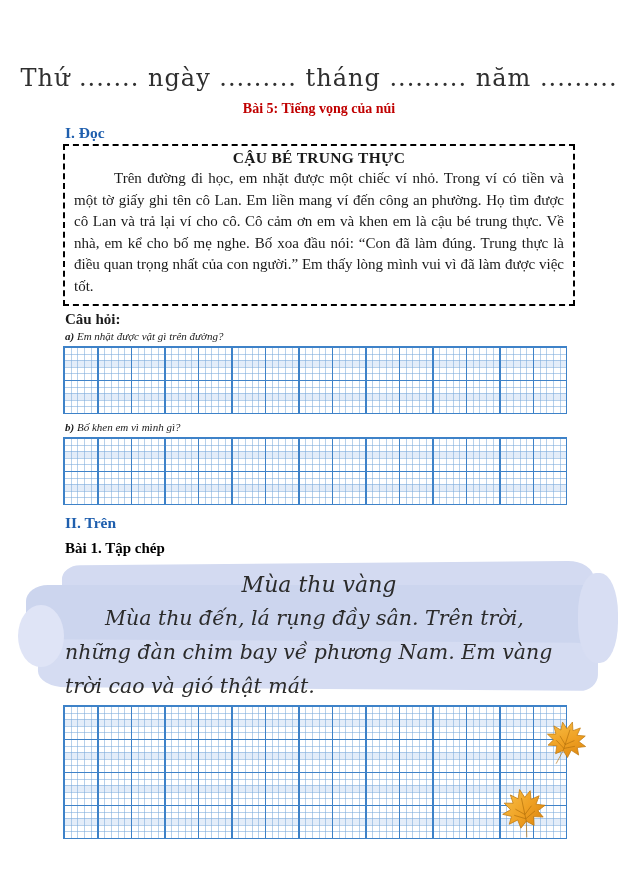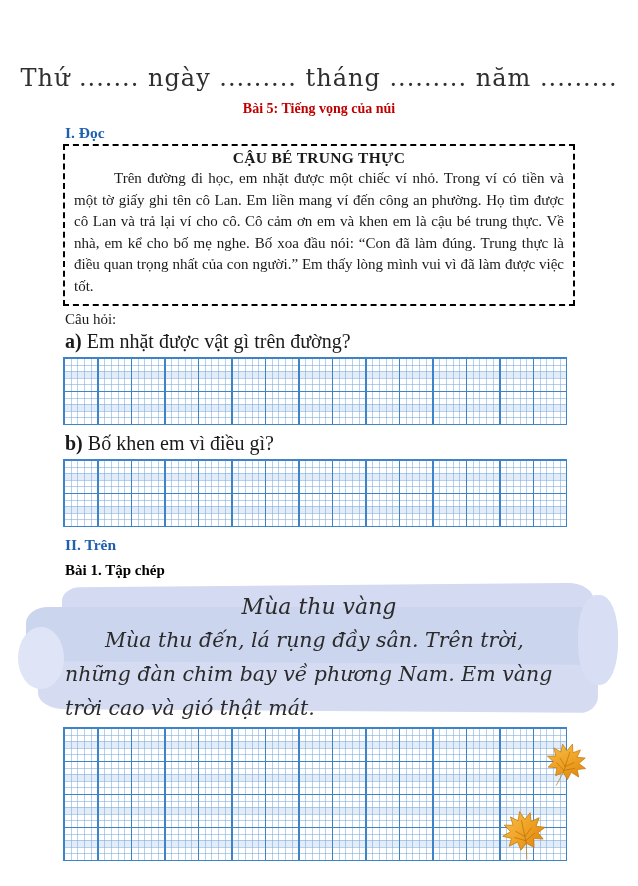--- a/index.html
+++ b/index.html
@@ -48,26 +48,27 @@
   }
   .box-passage{
     margin-top:1px;
     font-size:15px;
     line-height:21.6px;
     text-align:justify;
     text-indent:40px;
   }
   .questions-label{
     margin:5px 0 2px 65px;
-    font-weight:normal;
+    font-weight:bold;
     font-size:15px;
   }
   .question{
     margin:0 0 4px 65px;
-    font-size:20px;
+    font-size:11px;
+    font-style:italic;
   }
   .question b{font-weight:bold;}
   
   .ruled-grid{
     position:relative;
     margin-left:63px;
     width:502px;
     border:1.4px solid #3e82c8;
     background-color:transparent;
     background-image:
@@ -136,21 +137,21 @@
     <div class="box-title">CẬU BÉ TRUNG THỰC</div>
     <div class="box-passage">Trên đường đi học, em nhặt được một chiếc ví nhỏ. Trong ví có tiền và một tờ giấy ghi tên cô Lan. Em liền mang ví đến công an phường. Họ tìm được cô Lan và trả lại ví cho cô. Cô cảm ơn em và khen em là cậu bé trung thực. Về nhà, em kể cho bố mẹ nghe. Bố xoa đầu nói: “Con đã làm đúng. Trung thực là điều quan trọng nhất của con người.” Em thấy lòng mình vui vì đã làm được việc tốt.</div>
   </div>
 
   <div class="questions-label">Câu hỏi:</div>
 
   <div class="question"><b>a)</b><span> Em nhặt được vật gì trên đường?</span></div>
 
   <div class="ruled-grid grid-answer"></div>
 
-  <div class="question" style="margin-top:7px;"><b>b)</b><span> Bố khen em vì điều gì?</span></div>
+  <div class="question" style="margin-top:7px;"><b>b)</b><span> Bố khen em vì mình gì?</span></div>
 
   <div class="ruled-grid grid-answer"></div>
 
   <div class="section-heading" style="margin-top:9px;">II. Trên</div>
 
   <div class="task-label">Bài 1. Tập chép</div>
 
   <div class="copy-section">
     <div class="wash">
       <div class="stroke s1"></div>

